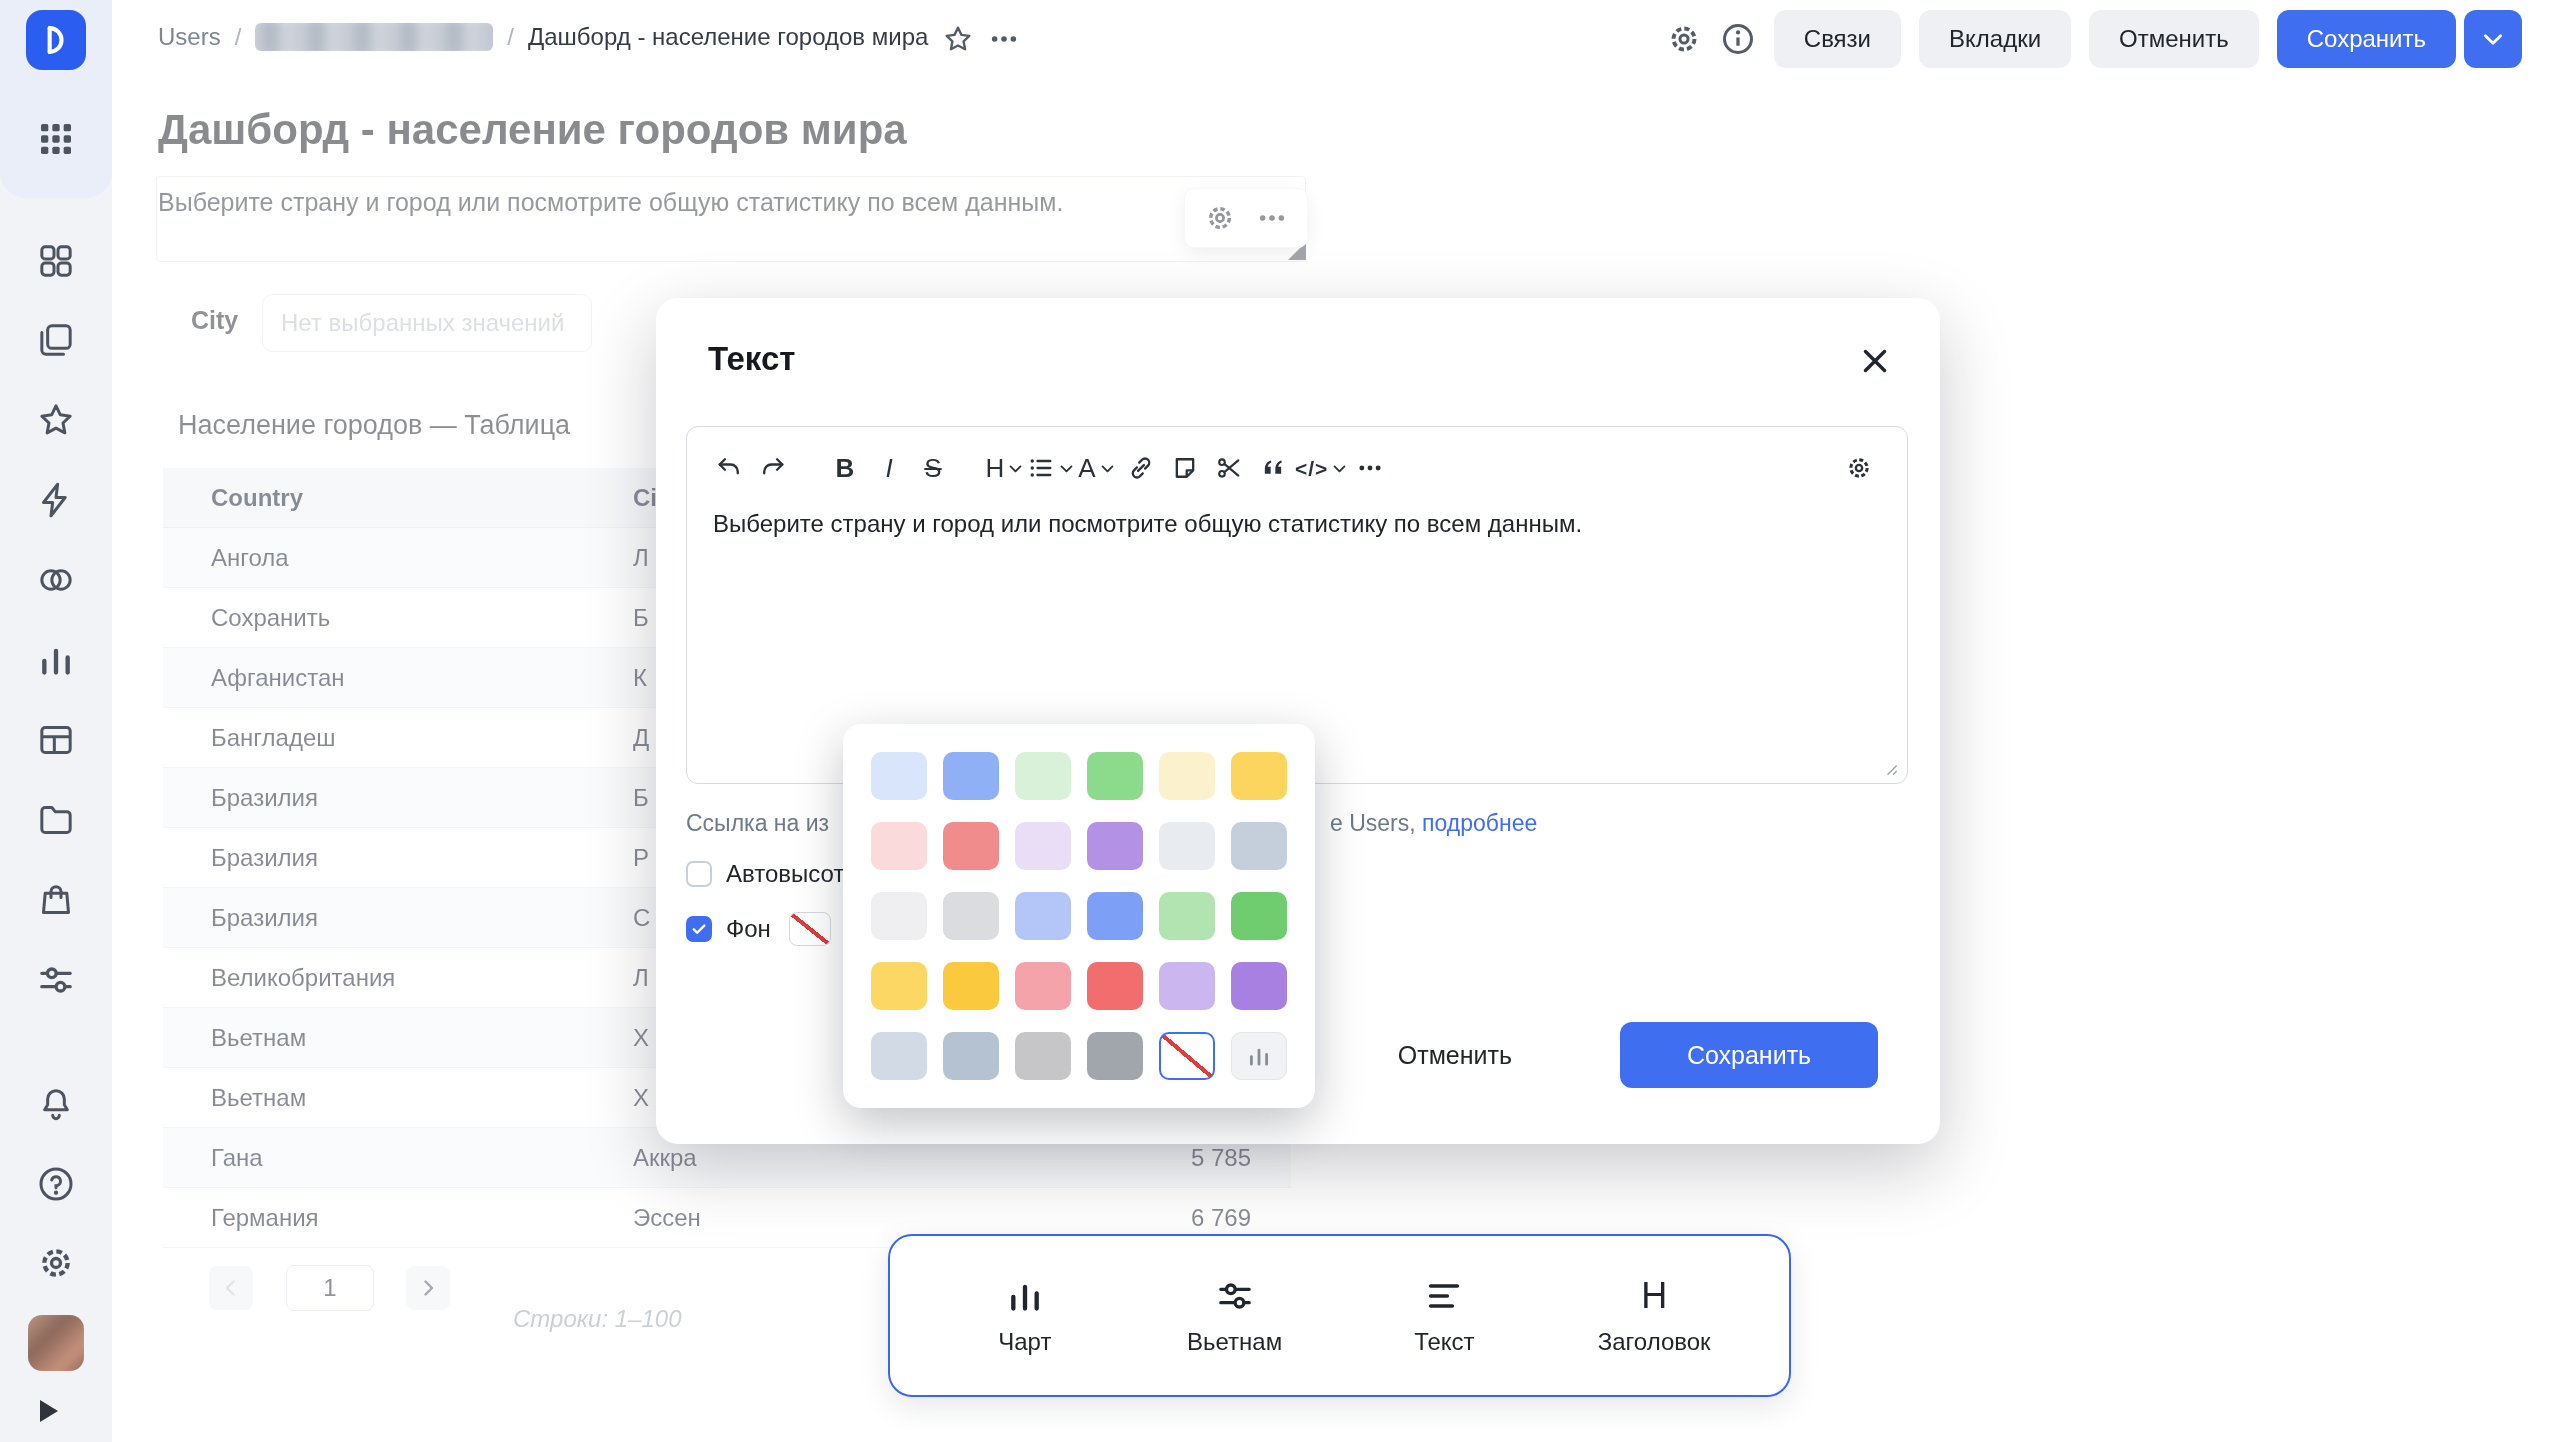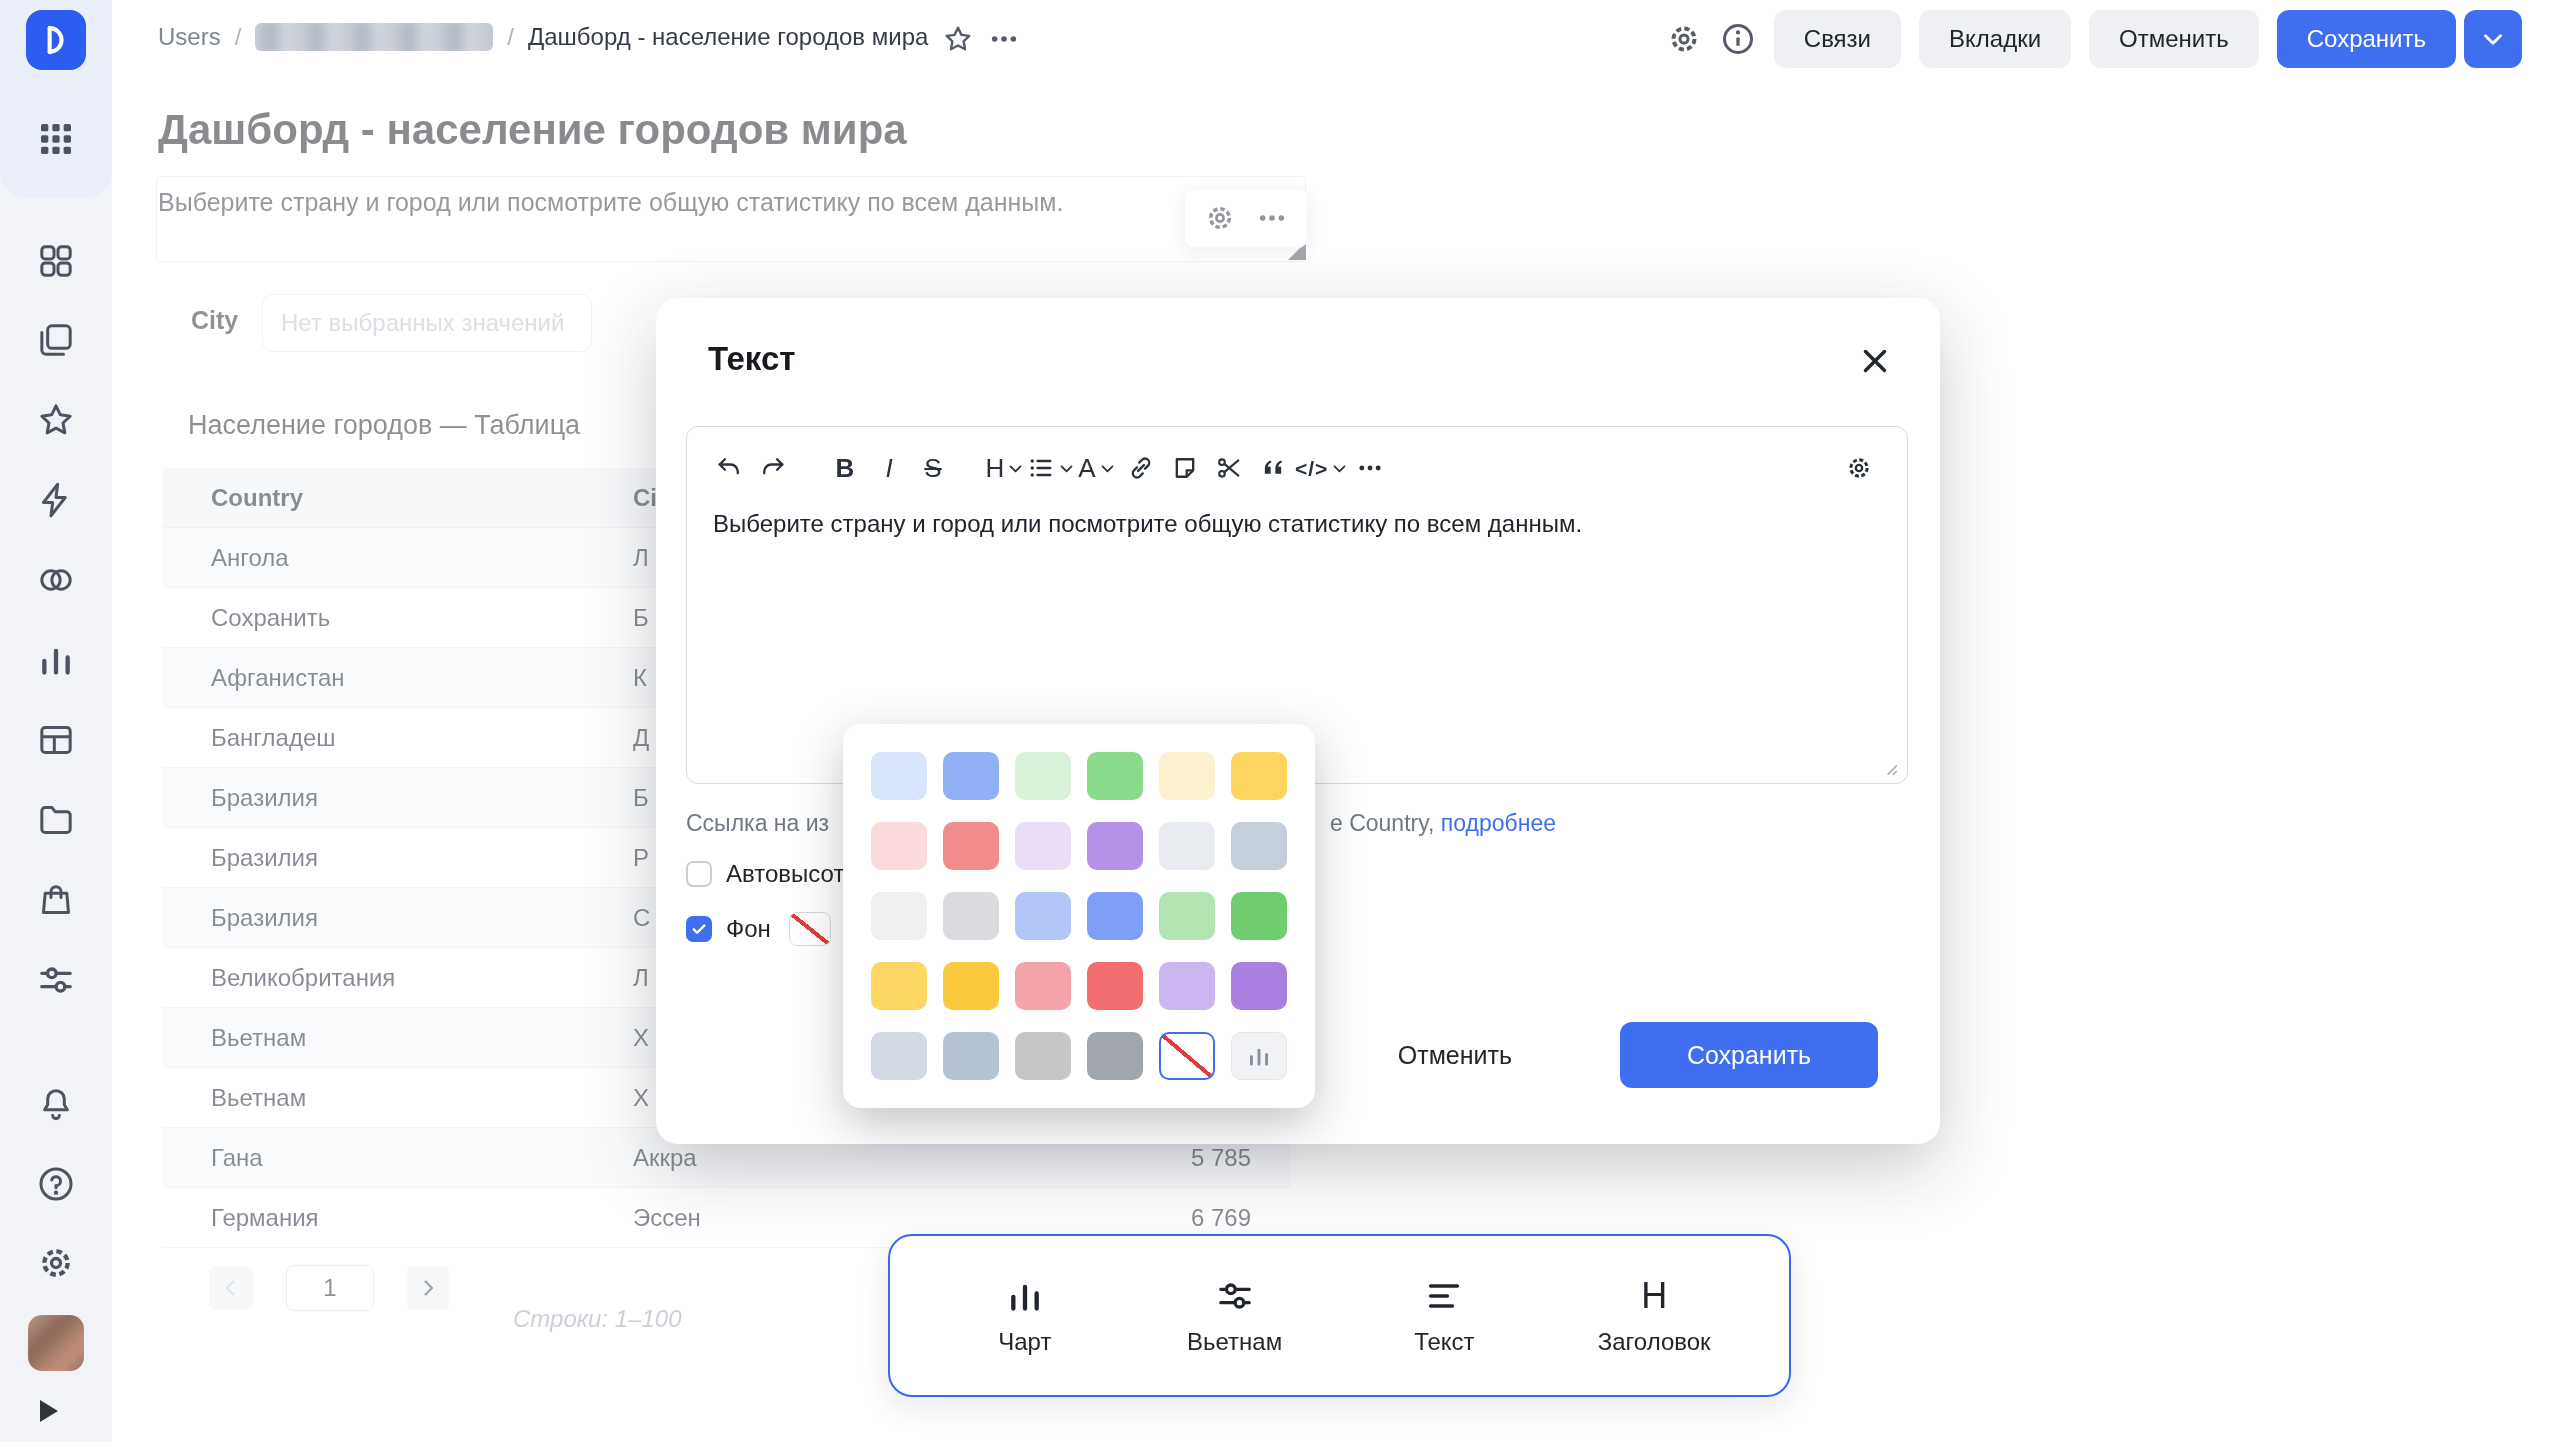--- a/index.html
+++ b/index.html
@@ -52,21 +52,21 @@
           border-radius:10px; box-shadow:0 6px 18px rgba(20,26,40,.14); display:flex; align-items:center;
           justify-content:center; gap:20px; z-index:1; }
   .pill .ic-btn { width:32px; height:32px; color:#2a2f38; }
   .corner-handle { position:absolute; left:1288px; top:242px; width:0; height:0;
                    border-bottom:18px solid #474d59; border-left:18px solid transparent; }
   .city-label { position:absolute; left:191px; top:306px; font-size:25px; font-weight:700; color:#21252c; }
   .city-input { position:absolute; left:262px; top:294px; width:330px; height:58px; border:1px solid #e2e5eb;
                 border-radius:10px; padding:0 18px; font-size:24px; color:#21252c; background:#fff; outline:none;
                 font-family:inherit; }
   .city-input::placeholder { color:#b9bfc9; }
-  .table-title { position:absolute; left:188px; top:410px; font-size:27px; font-weight:400; color:#1b1f26; }
+  .table-title { position:absolute; left:178px; top:410px; font-size:27px; font-weight:400; color:#1b1f26; }
 
   .table { position:absolute; left:163px; top:468px; width:1128px; font-size:24px; }
   .trow { display:flex; align-items:center; height:60px; border-bottom:1px solid #e9ebf0; }
   .trow.thead { background:#eef1f5; font-weight:700; color:#21252c; border-bottom:1px solid #dfe3e9; }
   #tbody .trow:nth-child(odd) { background:#f5f6f9; }
   .tc { overflow:hidden; white-space:nowrap; color:#0f172a; }
   .tc.c1 { width:470px; padding-left:48px; }
   .tc.c2 { width:340px; }
   .tc.c3 { flex:1; text-align:right; padding-right:40px; }
 
@@ -649,21 +649,21 @@
       </div>
       <div class="editor-content">Выберите страну и город или посмотрите общую статистику по всем данным.</div>
       <span class="resize-handle">
           <svg class="ic">
             <use href="#i-resize"></use>
           </svg>
         </span>
     </div>
 
     <span class="hint left">Ссылка на из</span>
-    <span class="hint right"><span>е Country, </span><a href="#">подробнее</a></span>
+    <span class="hint right"><span>е Users, </span><a href="#">подробнее</a></span>
 
     <div class="cb-row r1">
       <span class="checkbox"></span>
       <span>Автовысота</span>
     </div>
     <div class="cb-row r2">
       <span class="checkbox checked">
           <svg class="ic">
             <use href="#i-check"></use>
           </svg>

